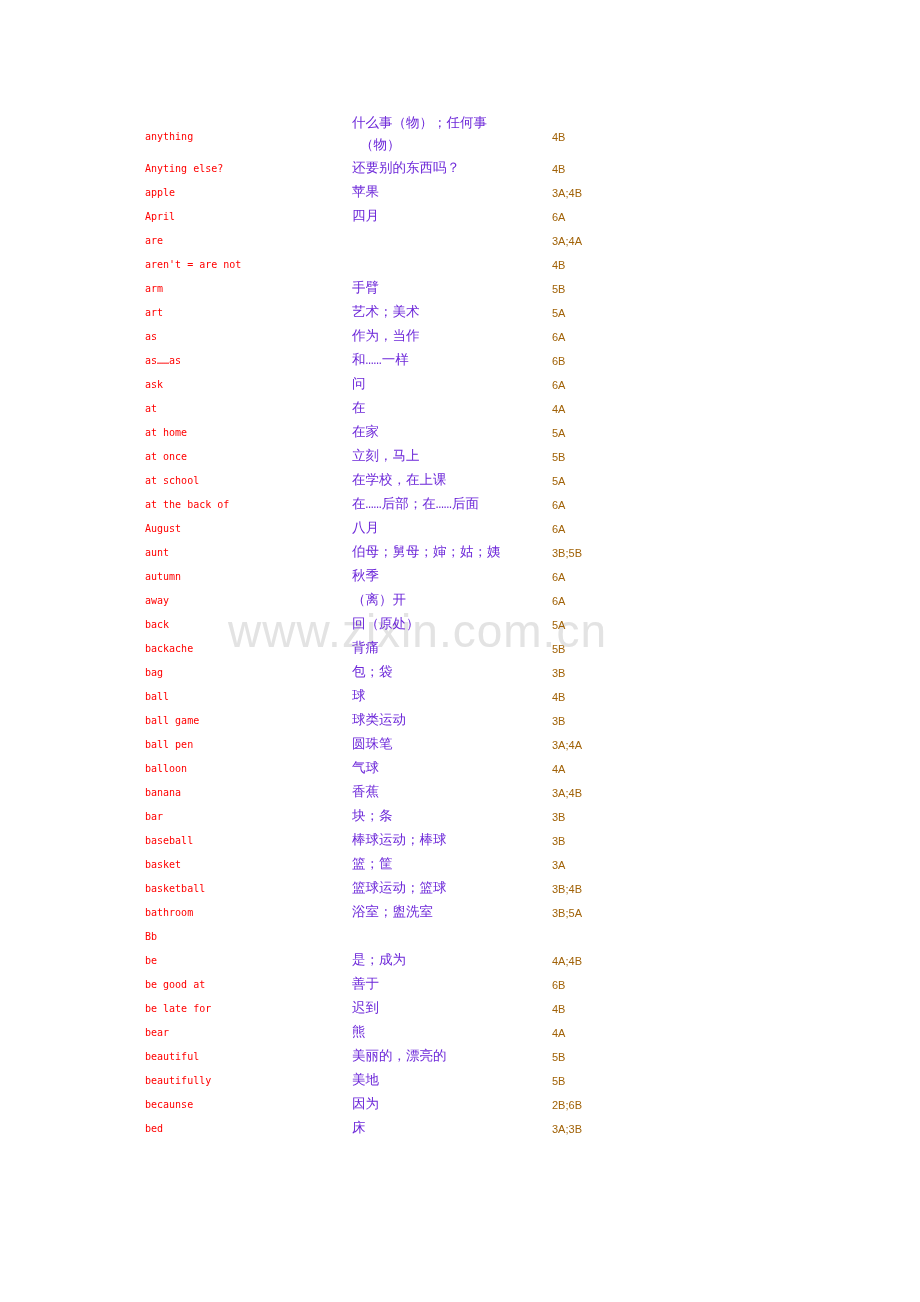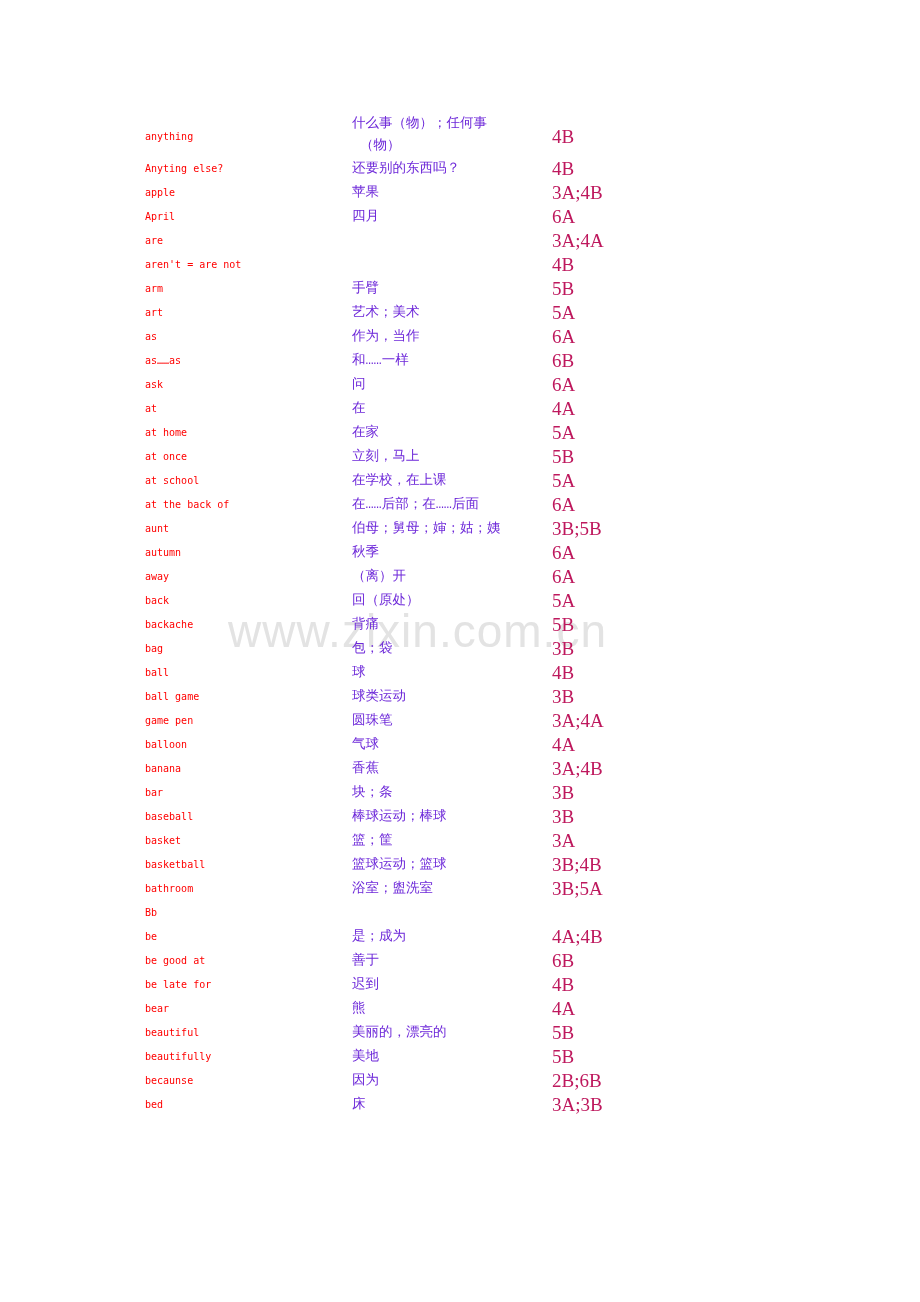--- a/index.html
+++ b/index.html
@@ -63,23 +63,23 @@
     white-space: nowrap;
   }
   .gloss {
     color: #6d28d9;
     font-family: Liberation Mono, monospace;
     font-size: 13.5px;
     line-height: 24px;
     white-space: nowrap;
   }
   .level {
-    color: #be185d;
-    font-family: Liberation Serif, serif;
-    font-size: 19px;
+    color: #a16207;
+    font-family: Liberation Sans, sans-serif;
+    font-size: 11px;
     line-height: 24px;
     white-space: nowrap;
   }
 
   
   tr.tall .term,
   tr.tall .level { padding-top: 12px; }
   tr.tall .gloss { line-height: 22px; }
 
   .gloss-indent { display: inline-block; padding-left: 8px; }
@@ -207,20 +207,27 @@
         </tr>
         <tr>
           <td></td>
           <td class="term">at the back of</td>
           <td class="gloss">在……后部；在……后面</td>
           <td class="level">6A</td>
           <td></td>
         </tr>
         <tr>
           <td></td>
+          <td class="term">August</td>
+          <td class="gloss">八月</td>
+          <td class="level">6A</td>
+          <td></td>
+        </tr>
+        <tr>
+          <td></td>
           <td class="term">aunt</td>
           <td class="gloss">伯母；舅母；婶；姑；姨</td>
           <td class="level">3B;5B</td>
           <td></td>
         </tr>
         <tr>
           <td></td>
           <td class="term">autumn</td>
           <td class="gloss">秋季</td>
           <td class="level">6A</td>
@@ -263,21 +270,21 @@
         </tr>
         <tr>
           <td></td>
           <td class="term">ball game</td>
           <td class="gloss">球类运动</td>
           <td class="level">3B</td>
           <td></td>
         </tr>
         <tr>
           <td></td>
-          <td class="term">game pen</td>
+          <td class="term">ball pen</td>
           <td class="gloss">圆珠笔</td>
           <td class="level">3A;4A</td>
           <td></td>
         </tr>
         <tr>
           <td></td>
           <td class="term">balloon</td>
           <td class="gloss">气球</td>
           <td class="level">4A</td>
           <td></td>

